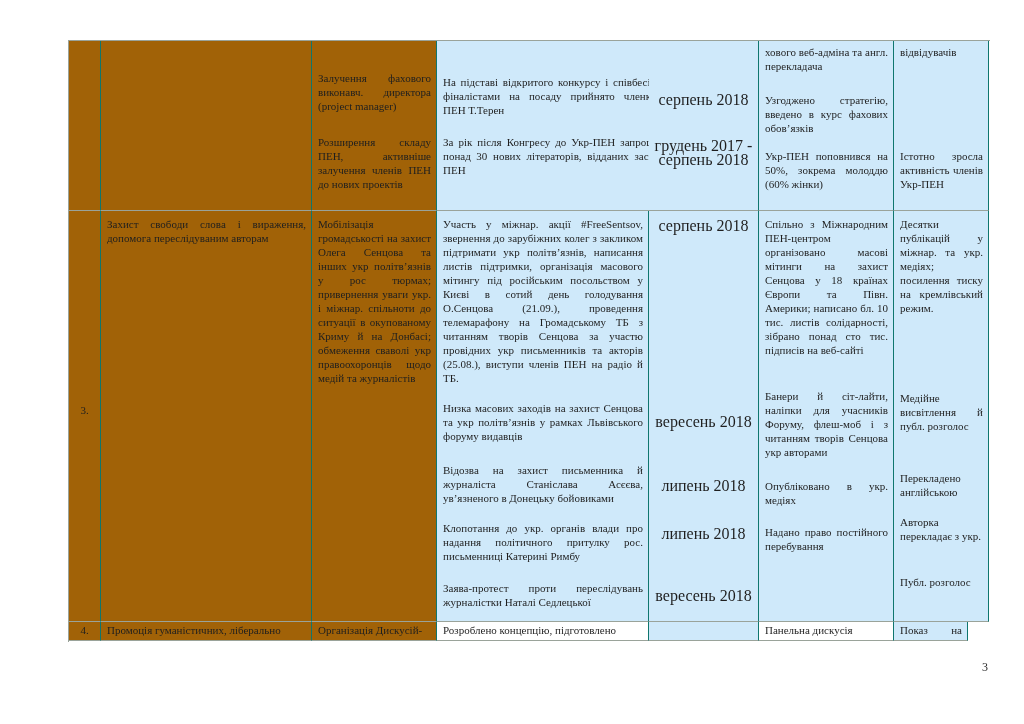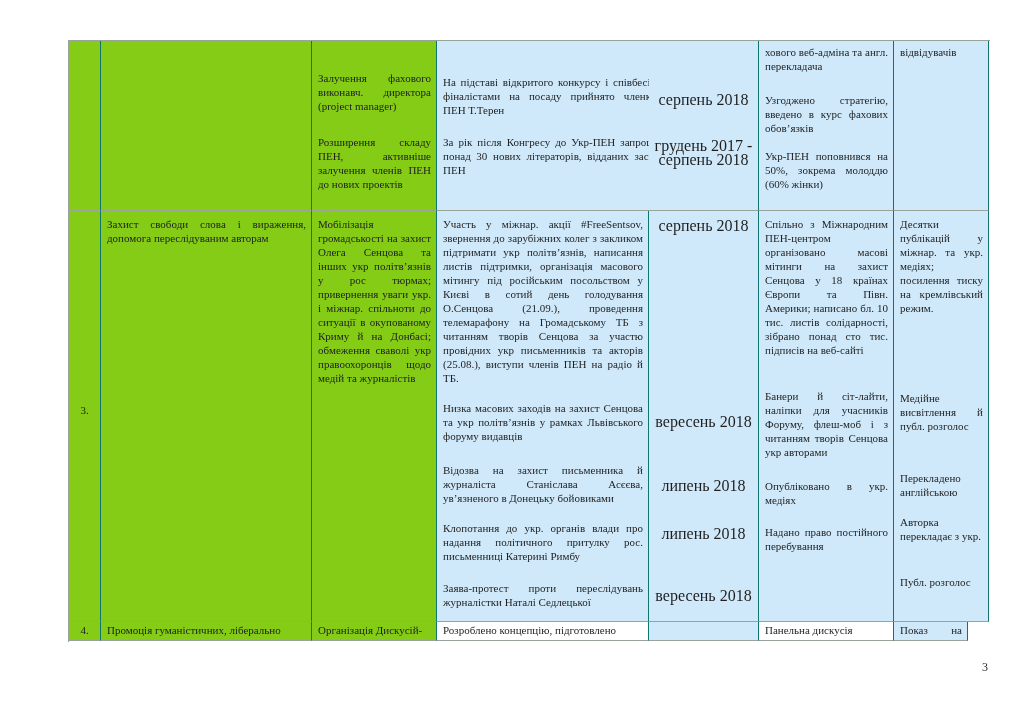--- a/index.html
+++ b/index.html
@@ -11,21 +11,21 @@
   .table {
     position:absolute; left:68px; top:40px; width:921px; height:601px;
     border-top:1px solid #9aa39a; border-left:1px solid #9aa39a;
   }
   .row { position:absolute; left:0; width:920px; }
   .cell {
     position:absolute; top:0; height:100%; box-sizing:border-box;
     border-right:1px solid #0f766e; border-bottom:1px solid #9aa39a;
     overflow:hidden;
   }
-  .green { background:#84cc16; }
+  .green { background:#a16207; }
   .blue  { background:#cfe9fa; }
   .white { background:#ffffff; }
   .p {
     position:absolute; left:6px; right:5px;
     font-size:11px; line-height:14px; text-align:justify; color:#1f1f1f;
   }
   .date {
     position:absolute; left:4px; right:4px;
     font-size:16px; line-height:14px; text-align:center; color:#1f1f1f;
   }
@@ -59,20 +59,21 @@
         <div class="date" style="top:52px">серпень 2018</div>
         <div class="date" style="top:98px">грудень 2017 - серпень 2018</div>
       </div>
       <div class="cell blue" style="left:690px;width:135px">
         <div class="p" style="top:4px">хового веб-адміна та англ. перекладача</div>
         <div class="p" style="top:52px">Узгоджено стратегію, введено в курс фахових обов’язків</div>
         <div class="p" style="top:108px">Укр-ПЕН поповнився на 50%, зокрема молоддю (60% жінки)</div>
       </div>
       <div class="cell blue" style="left:825px;width:95px">
         <div class="p" style="top:4px">відвідувачів</div>
+        <div class="p" style="top:108px">Істотно зросла активність членів Укр-ПЕН</div>
       </div>
     </div>
 
     <div class="row" style="top:170px;height:411px">
       <div class="cell green" style="left:0;width:32px">
         <div class="num" style="top:192px">3.</div>
       </div>
       <div class="cell green" style="left:32px;width:211px">
         <div class="p" style="top:6px">Захист свободи слова і вираження, допомога переслідуваним авторам</div>
       </div>

